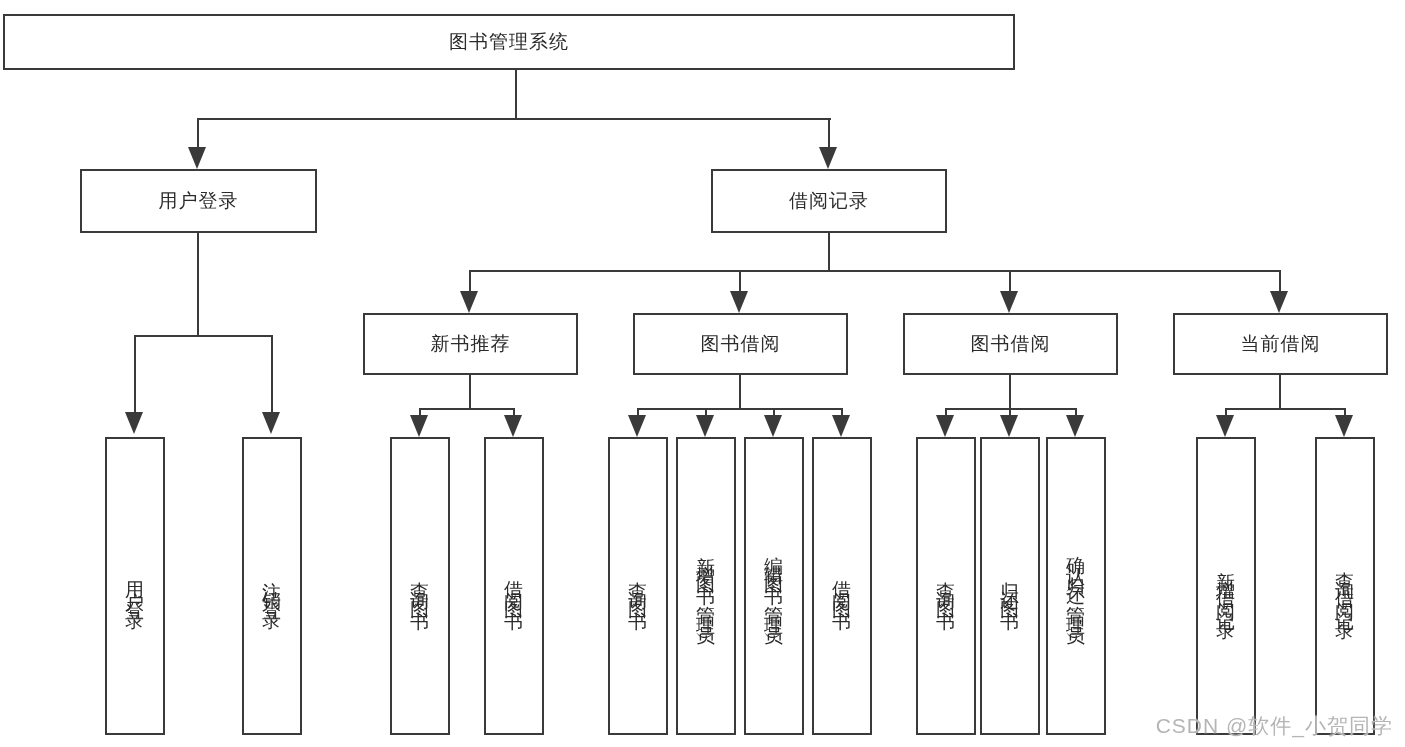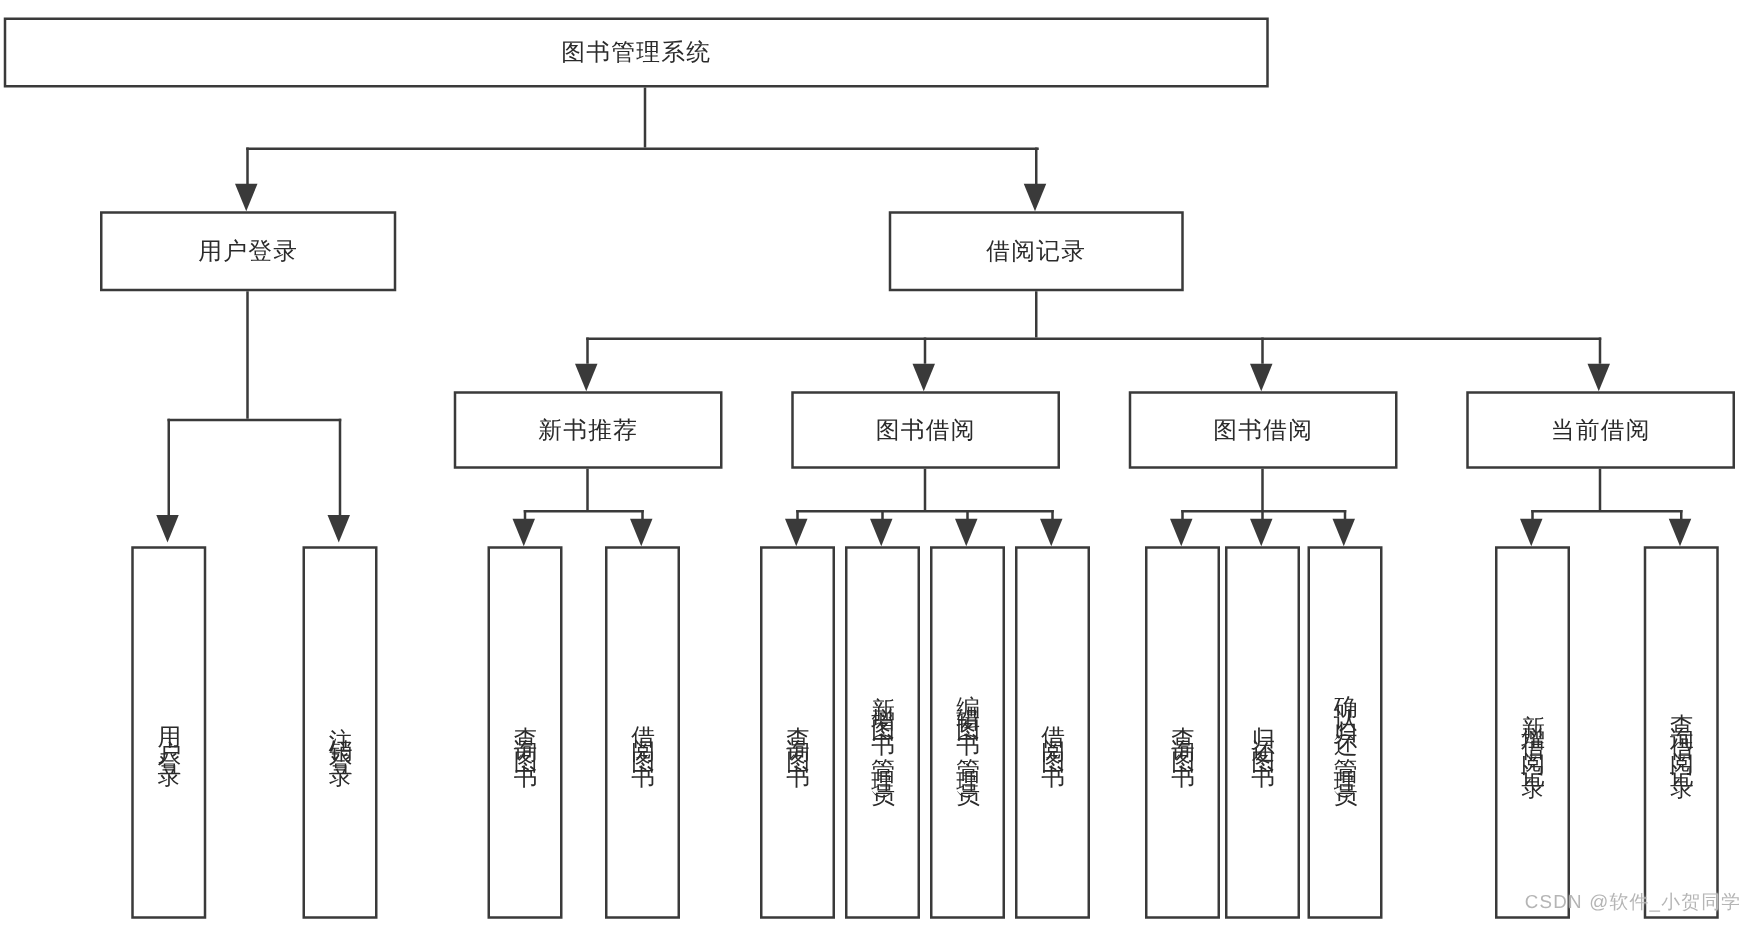--- a/index.html
+++ b/index.html
@@ -41,21 +41,21 @@
   .ar{
     position:absolute;
     width:0;height:0;
     border-left:9px solid transparent;
     border-right:9px solid transparent;
     border-top:22px solid var(--line);
   }
   .watermark{
     position:absolute;
     top:712px;right:12px;
-    font-size:15px;
+    font-size:21px;
     color:var(--watermark);
     letter-spacing:1px;
     z-index:5;
     text-shadow:0 0 2px #fff;
   }
 </style>
 </head>
 <body>
 
 <div class="canvas">

